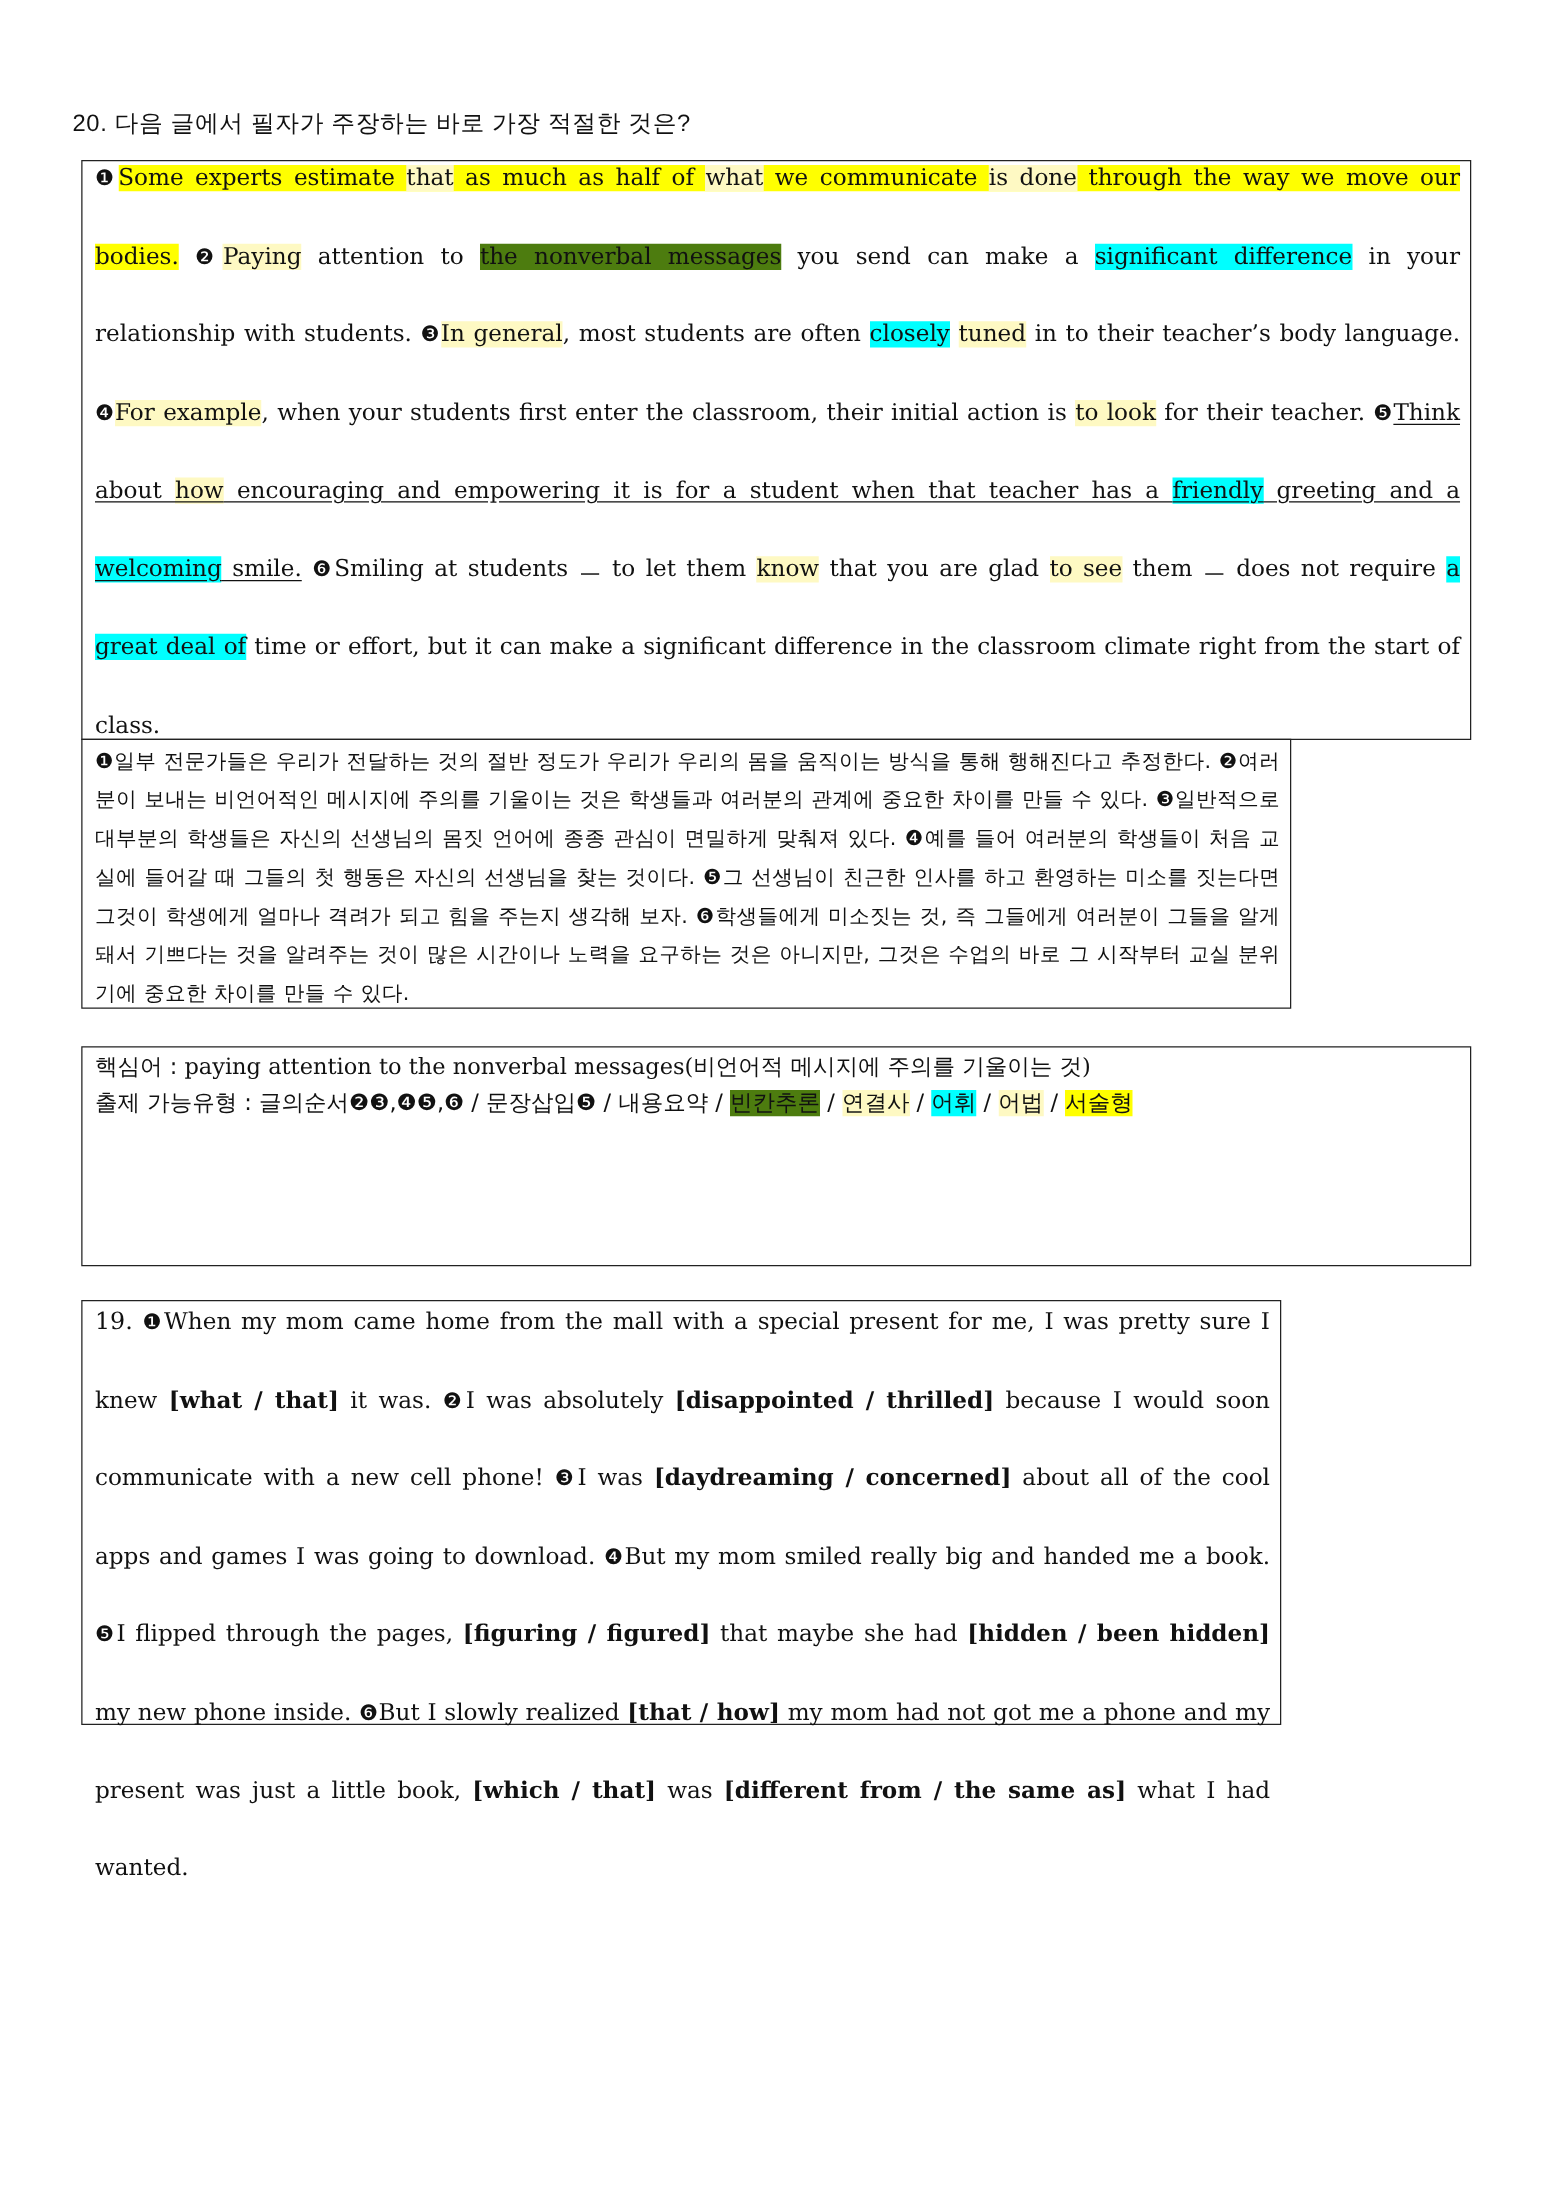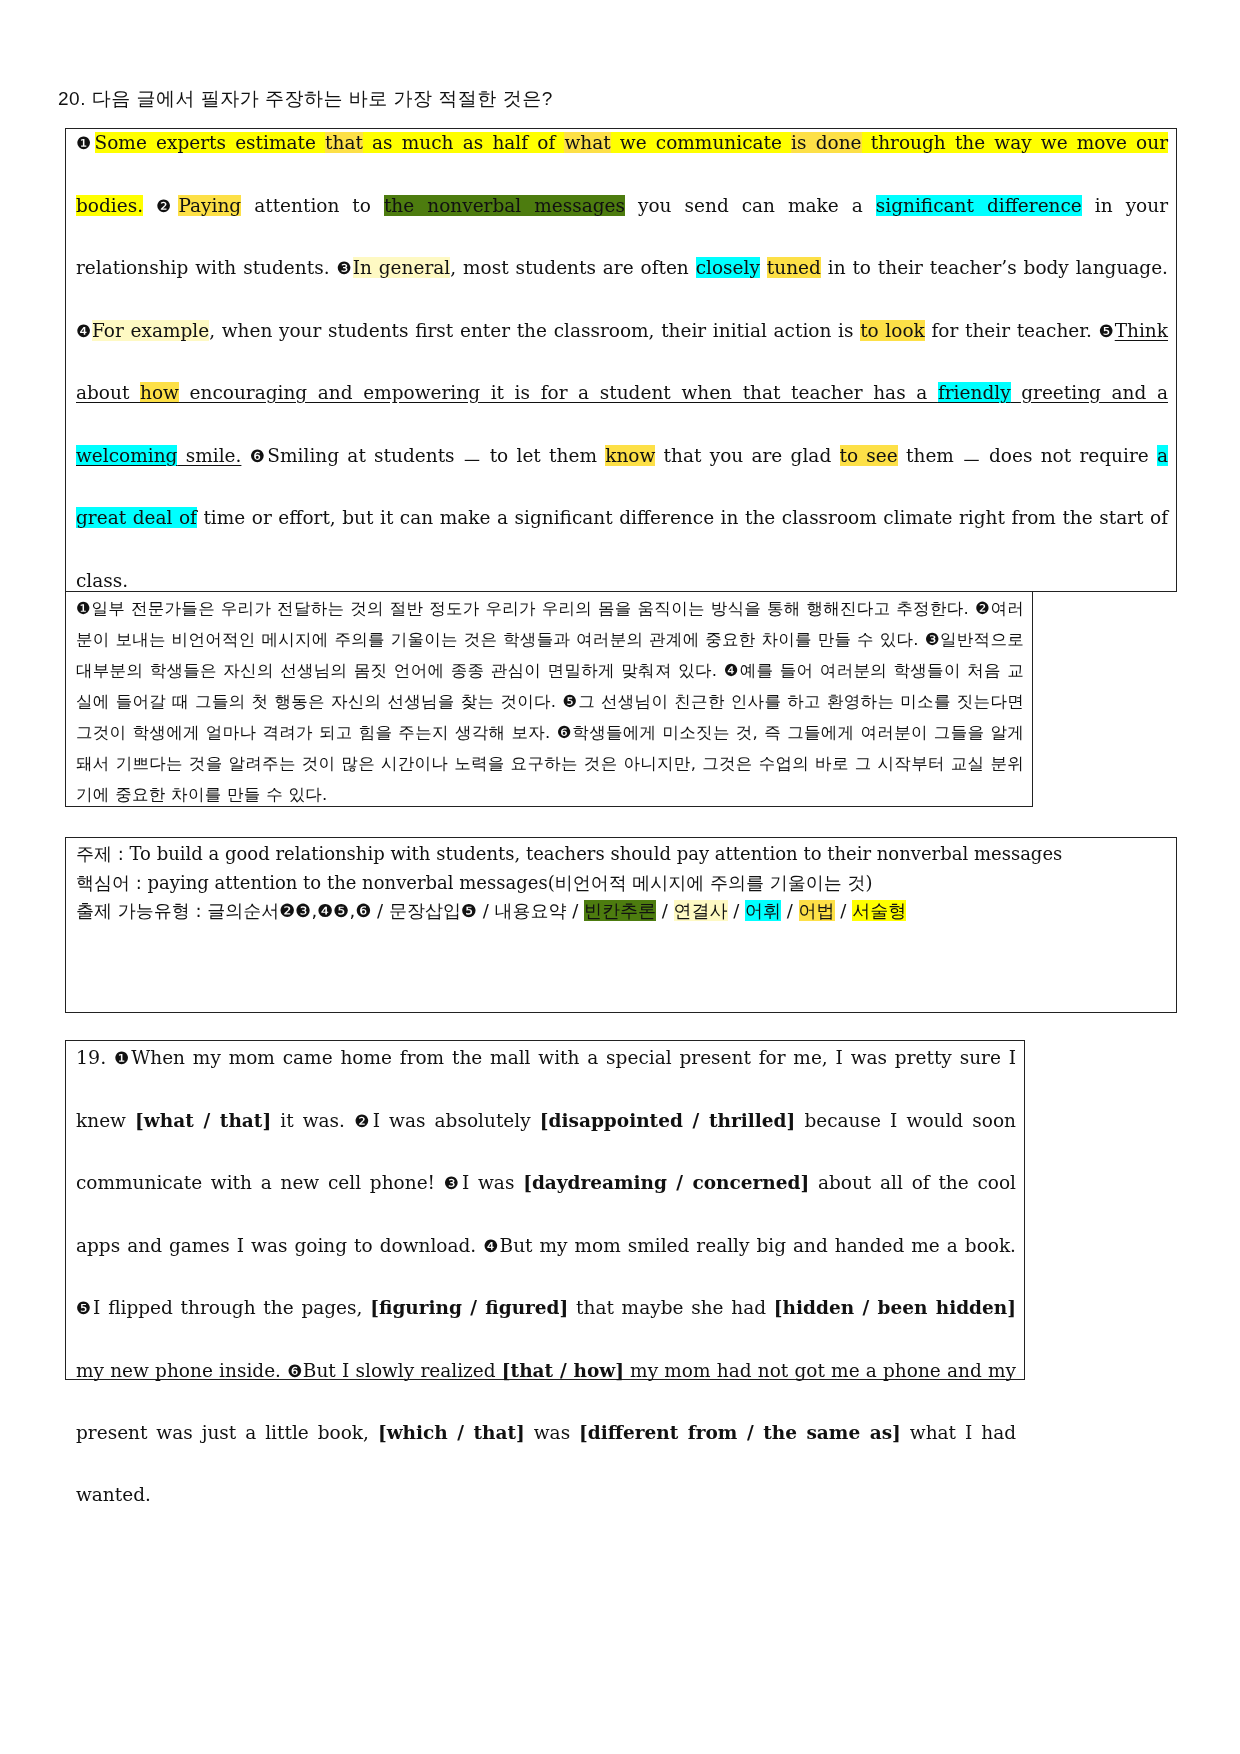--- a/index.html
+++ b/index.html
@@ -11,21 +11,21 @@
   #box2 { left:65px; top:837px; width:1112px; height:176px; }
   #box3 { left:65px; top:1040px; width:960px; height:340px; }
   .p-en { position:absolute; left:10px; right:8px; font-size:18.5px; line-height:62.5px; text-align:justify; text-align-last:left; }
   #box1 .p-en { top:-17px; }
   #box3 .p-en { top:-14px; line-height:61.5px; }
   .p-ko { position:absolute; left:10px; right:8px; top:1px; font-family:"DejaVu Sans", sans-serif; font-size:16.5px; line-height:31px; text-align:justify; text-align-last:left; letter-spacing:0.3px;}
   .sum { position:absolute; left:10px; right:8px; top:2px; font-size:18px; line-height:28.5px; }
   .sum .row { white-space:nowrap; overflow:hidden; }
   .ko { font-family:"DejaVu Sans", sans-serif; }
   .hl-y { background:#ffff00; }
-  .hl-g { background:#fde047; }
+  .hl-g { background:#fef9c3; }
   .hl-c { background:#00ffff; }
   .hl-o { background:#fef9c3; }
   .hl-s { background:#4d7c0f; }
   .ul { text-decoration:underline; text-underline-offset:3px; }
   .b { font-weight:bold; }
   .num { font-family:"DejaVu Sans", sans-serif; font-size:17px; }
   .qnum { font-size:19px; }
 </style>
 </head>
 <body>
@@ -35,21 +35,20 @@
 <div class="box" id="box1">
   <div class="p-en"><span class="num">❶</span><span class="hl-y"><span>Some experts estimate </span><span class="hl-g">that</span><span> as much as half of </span><span class="hl-g">what</span><span> we communicate </span><span class="hl-g">is done</span><span> through the way we move our bodies.</span></span> <span class="num">❷</span><span class="hl-g">Paying</span><span> attention to </span><span class="hl-s">the nonverbal messages</span><span> you send can make a </span><span class="hl-c">significant difference</span><span> in your relationship with students. </span><span class="num">❸</span><span class="hl-o">In general</span><span>, most students are often </span><span class="hl-c">closely</span><span> </span><span class="hl-g">tuned</span><span> in to their teacher’s body language. </span><span class="num">❹</span><span class="hl-o">For example</span><span>, when your students first enter the classroom, their initial action is </span><span class="hl-g">to look</span><span> for their teacher. </span><span class="num">❺</span><span class="ul"><span>Think about </span><span class="hl-g">how</span><span> encouraging and empowering it is for a student when that teacher has a </span><span class="hl-c">friendly</span><span> greeting and a </span><span class="hl-c">welcoming</span><span> smile.</span></span> <span class="num">❻</span><span>Smiling at students ㅡ to let them </span><span class="hl-g">know</span><span> that you are glad </span><span class="hl-g">to see</span><span> them ㅡ does not require </span><span class="hl-c">a great deal of</span><span> time or effort, but it can make a significant difference in the classroom climate right from the start of class.</span></div>
 </div>
 
 <div class="box" id="box1k">
   <div class="p-ko">❶일부 전문가들은 우리가 전달하는 것의 절반 정도가 우리가 우리의 몸을 움직이는 방식을 통해 행해진다고 추정한다. ❷여러분이 보내는 비언어적인 메시지에 주의를 기울이는 것은 학생들과 여러분의 관계에 중요한 차이를 만들 수 있다. ❸일반적으로 대부분의 학생들은 자신의 선생님의 몸짓 언어에 종종 관심이 면밀하게 맞춰져 있다. ❹예를 들어 여러분의 학생들이 처음 교실에 들어갈 때 그들의 첫 행동은 자신의 선생님을 찾는 것이다. ❺그 선생님이 친근한 인사를 하고 환영하는 미소를 짓는다면 그것이 학생에게 얼마나 격려가 되고 힘을 주는지 생각해 보자. ❻학생들에게 미소짓는 것, 즉 그들에게 여러분이 그들을 알게돼서 기쁘다는 것을 알려주는 것이 많은 시간이나 노력을 요구하는 것은 아니지만, 그것은 수업의 바로 그 시작부터 교실 분위기에 중요한 차이를 만들 수 있다.</div>
 </div>
 
 <div class="box" id="box2">
   <div class="sum">
-    <div class="row"><span class="ko">주제 : </span><span>To build a good relationship with students, teachers should pay attention to their nonverbal messages</span></div>
     <div class="row"><span class="ko">핵심어 : </span><span>paying attention to the nonverbal messages(비언어적 메시지에 주의를 기울이는 것)</span></div>
     <div class="row ko"><span>출제 가능유형 : </span><span>글의순서❷❸,❹❺,❻</span><span> / </span><span>문장삽입❺</span><span> / </span><span>내용요약</span><span> / </span><span class="hl-s">빈칸추론</span><span> / </span><span class="hl-o">연결사</span><span> / </span><span class="hl-c">어휘</span><span> / </span><span class="hl-g">어법</span><span> / </span><span class="hl-y">서술형</span></div>
   </div>
 </div>
 
 <div class="box" id="box3">
   <div class="p-en"><span class="qnum">19.</span> <span class="num">❶</span><span>When my mom came home from the mall with a special present for me, I was pretty sure I knew </span><span class="b">[what / that]</span><span> it was. </span><span class="num">❷</span><span>I was absolutely </span><span class="b">[disappointed / thrilled]</span><span> because I would soon communicate with a new cell phone! </span><span class="num">❸</span><span>I was </span><span class="b">[daydreaming / concerned]</span><span> about all of the cool apps and games I was going to download. </span><span class="num">❹</span><span>But my mom smiled really big and handed me a book. </span><span class="num">❺</span><span>I flipped through the pages, </span><span class="b">[figuring / figured]</span><span> that maybe she had </span><span class="b">[hidden / been hidden]</span><span> my new phone inside. </span><span class="num">❻</span><span>But I slowly realized </span><span class="b">[that / how]</span><span> my mom had not got me a phone and my present was just a little book, </span><span class="b">[which / that]</span><span> was  </span><span class="b">[different from / the same as]</span><span> what I had wanted.</span></div>
 </div>
 
 </body></html>

